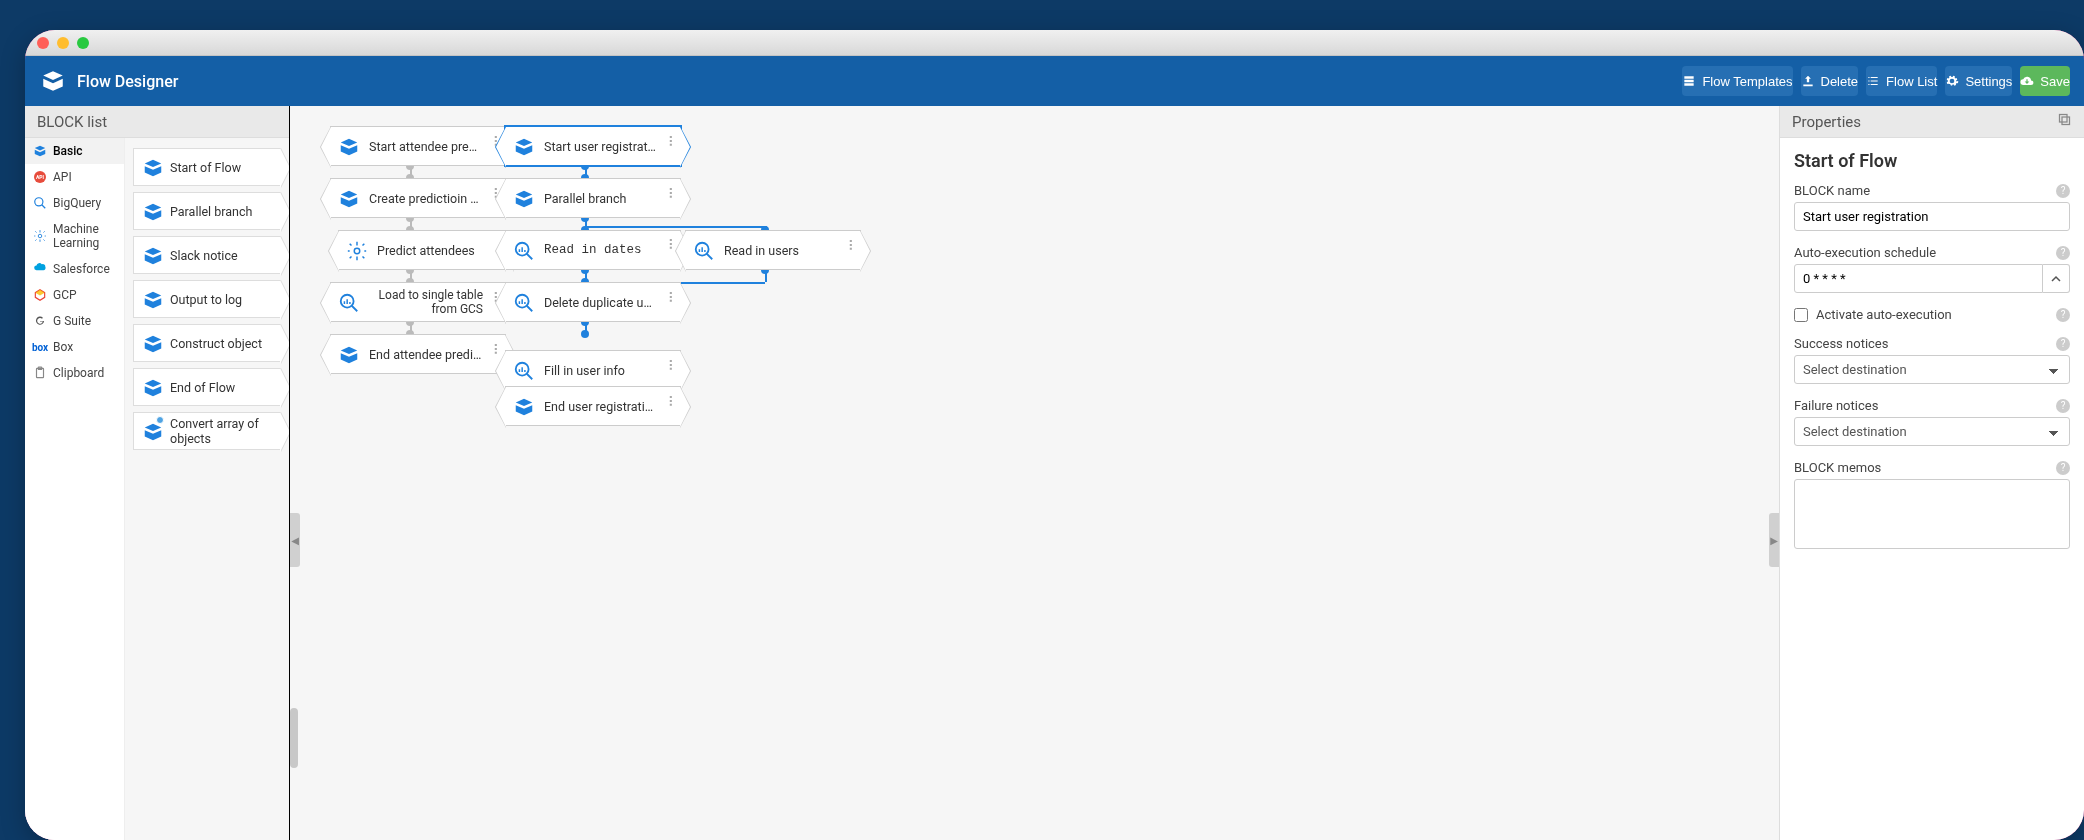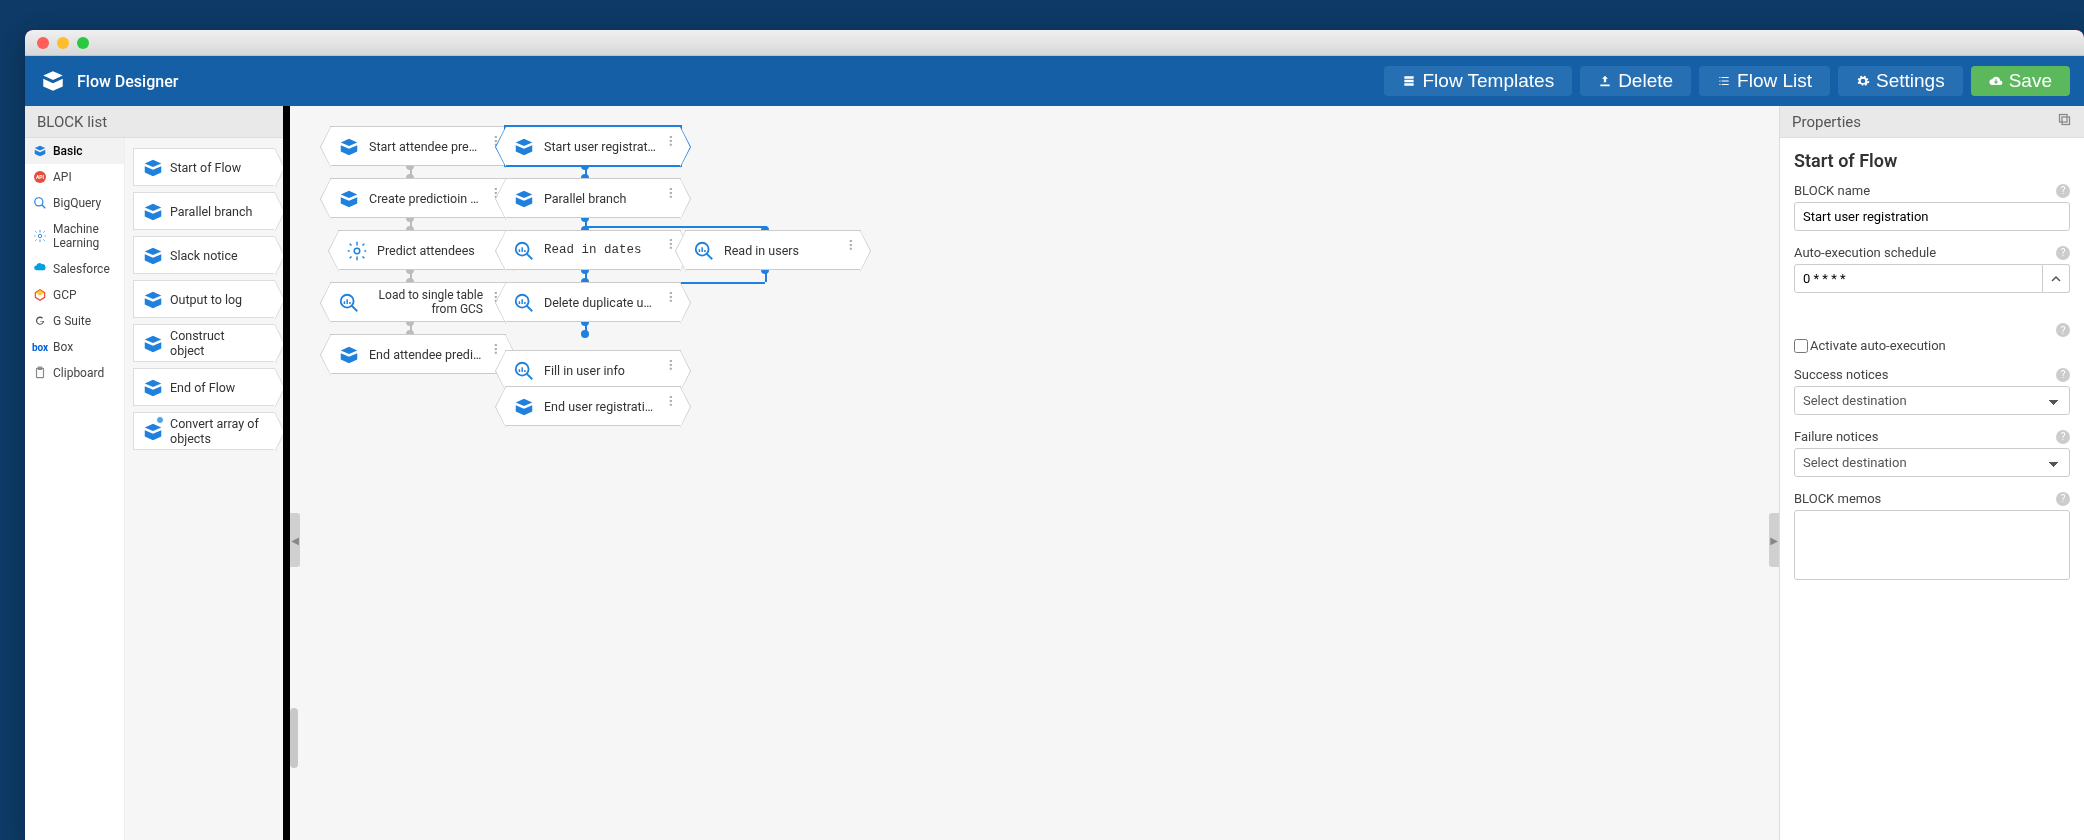--- a/index.html
+++ b/index.html
@@ -1,36 +1,36 @@
 <!DOCTYPE html>
 <html><head>
 <meta charset="utf-8">
 <style>
   *{box-sizing:border-box;margin:0;padding:0;}
   body{font-family:-apple-system,BlinkMacSystemFont,"Segoe UI",Roboto,Helvetica,Arial,sans-serif;background:#0d3a66;height:630px;overflow:hidden;font-size:14px;color:#333;}
-  .frame{position:absolute;top:30px;left:25px;right:0;bottom:0;background:#ec4899;border-top-left-radius:8px;border-top-right-radius:8px;box-shadow:0 6px 24px rgba(0,0,0,.25);overflow:hidden;}
+  .frame{position:absolute;top:30px;left:25px;right:0;bottom:0;background:#ec4899;border-top-left-radius:8px;border-top-right-radius:8px;box-shadow:0 6px 24px rgba(0,0,0,.25);overflow:hidden;border-radius:30px;}
   .titlebar{height:26px;background:linear-gradient(#f0f0f0,#d8d8d8);border-top-left-radius:8px;border-top-right-radius:8px;display:flex;align-items:center;padding:0 12px;gap:8px;border-bottom:1px solid #c4c4c4;}
   .dot{width:12px;height:12px;border-radius:50%;}
   .dot.red{background:#ff5f57;}
   .dot.yellow{background:#ffbd2e;}
   .dot.green{background:#28c940;}
 
   .header{height:50px;background:#145fa6;display:flex;align-items:center;padding:0 14px;color:#fff;}
   .header .logo{width:28px;height:28px;margin-right:10px;display:flex;align-items:center;justify-content:center;}
   .header .title{font-size:16px;font-weight:500;}
   .header .spacer{flex:1;}
-  .btn{display:inline-flex;align-items:center;gap:6px;height:30px;padding:0 18px;border-radius:4px;color:#fff;font-size:19px;cursor:pointer;border:none;}
+  .btn{display:inline-flex;align-items:center;gap:6px;height:30px;padding:0 0;border-radius:4px;color:#fff;font-size:13px;cursor:pointer;border:none;}
   .btn svg{width:14px;height:14px;fill:#fff;}
   .btn.blue{background:#266fb3;}
   .btn.green{background:#5cb85c;}
   .header .btn + .btn{margin-left:8px;}
 
   .main{display:flex;height:calc(100% - 76px);}
 
-  .left{width:265px;border-right:7px solid #000000;display:flex;flex-direction:column;background:#f6f6f6;}
+  .left{width:265px;border-right:1px solid #000000;display:flex;flex-direction:column;background:#f6f6f6;}
   .panel-title{height:32px;line-height:32px;padding:0 12px;font-size:15px;color:#555;background:#e9e9e9;border-bottom:1px solid #ddd;}
   .left-inner{flex:1;display:flex;overflow:hidden;}
   .cats{width:100px;background:#fff;border-right:1px solid #eee;font-size:12px;color:#444;}
   .cat{display:flex;align-items:center;gap:6px;padding:6px 8px;cursor:pointer;}
   .cat .ci{width:14px;height:14px;flex-shrink:0;display:flex;align-items:center;justify-content:center;}
   .cat.active{background:#f2f2f2;color:#000;font-weight:500;}
   .blocks{flex:1;padding:10px 8px;display:flex;flex-direction:column;gap:6px;overflow-y:auto;}
   .blk{position:relative;height:38px;background:#fff;border:1px solid #ddd;display:flex;align-items:center;padding-left:36px;padding-right:14px;font-size:12.5px;cursor:grab;}
   .blk::before{content:"";position:absolute;left:0;top:0;width:0;height:0;border-top:19px solid transparent;border-bottom:19px solid transparent;border-left:0;}
   .blk::after{content:"";position:absolute;right:-10px;top:-1px;width:0;height:0;border-top:20px solid transparent;border-bottom:20px solid transparent;border-left:10px solid #fff;filter:drop-shadow(1px 0 0 #ddd);}
@@ -68,21 +68,21 @@
   .props{padding:12px 14px;overflow-y:auto;flex:1;}
   .props h2{font-size:18px;font-weight:600;margin-bottom:12px;}
   .field{margin-bottom:14px;}
   .field-label{display:flex;justify-content:space-between;align-items:center;font-size:13px;color:#444;margin-bottom:4px;}
   .help{width:14px;height:14px;border-radius:50%;background:#ccc;color:#fff;font-size:10px;display:flex;align-items:center;justify-content:center;cursor:pointer;}
   .text-input,.select,.textarea{width:100%;border:1px solid #ccc;border-radius:3px;padding:6px 8px;font-size:13px;font-family:inherit;background:#fff;}
   .input-group{display:flex;}
   .input-group .text-input{border-top-right-radius:0;border-bottom-right-radius:0;}
   .input-addon{width:30px;border:1px solid #ccc;border-left:none;border-top-right-radius:3px;border-bottom-right-radius:3px;display:flex;align-items:center;justify-content:center;color:#555;cursor:pointer;background:#fff;}
   .checkbox-row{display:flex;align-items:center;justify-content:space-between;font-size:13px;color:#444;}
-  .checkbox-row label{display:flex;align-items:center;gap:2px;margin-top:31px;}
+  .checkbox-row label{display:flex;align-items:center;gap:8px;}
   .checkbox-row input{width:14px;height:14px;}
   .select{appearance:none;background-image:linear-gradient(45deg,transparent 50%,#555 50%),linear-gradient(135deg,#555 50%,transparent 50%);background-position:calc(100% - 15px) 13px,calc(100% - 10px) 13px;background-size:5px 5px,5px 5px;background-repeat:no-repeat;color:#555;}
   .textarea{height:70px;resize:none;}
 </style>
 </head>
 <body>
 
 <div class="frame">
   <div class="titlebar">
     <div class="dot red"></div>

